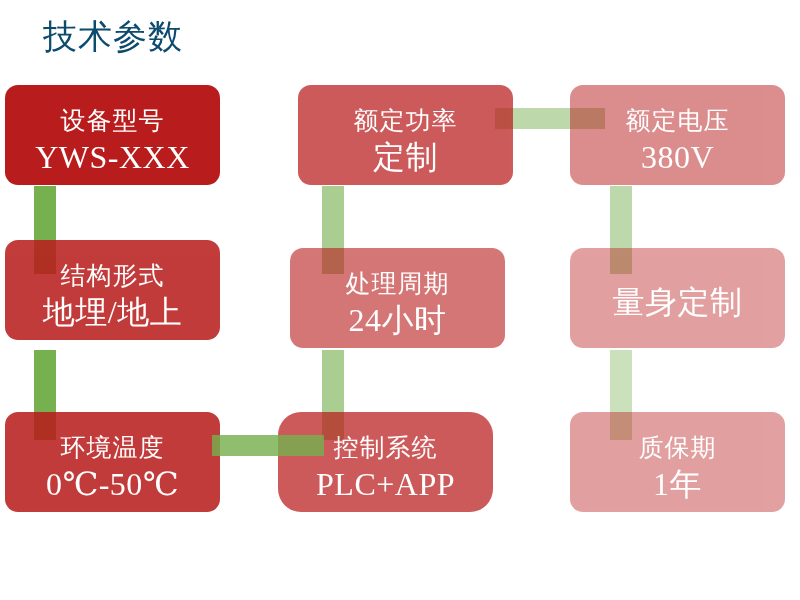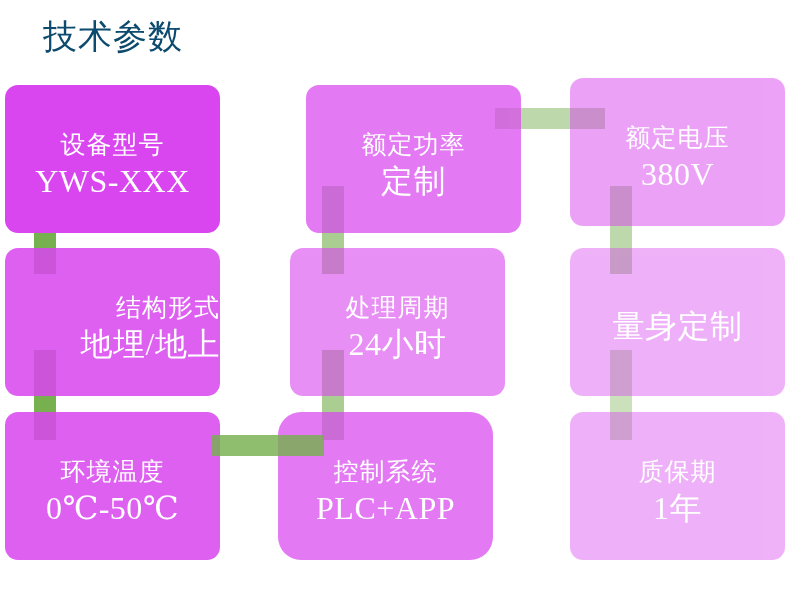--- a/index.html
+++ b/index.html
@@ -46,23 +46,23 @@
   .conn-op-100 { opacity: 1; }
   .conn-op-80  { opacity: .82; }
   .conn-op-62  { opacity: .62; }
   .conn-op-48  { opacity: .48; }
   .conn-op-38  { opacity: .38; }
 
   
   .card {
     position: absolute;
     width: 215px;
-    height: 148px;
+    height: 100px;
     border-radius: 13px;
-    background: #d946ef;
+    background: #b91c1c;
     color: #ffffff;
     display: flex;
     flex-direction: column;
     align-items: center;
     justify-content: center;
     box-sizing: border-box;
     padding-top: 8px;
   }
   .card .lbl {
     font-size: 25px;
@@ -110,31 +110,31 @@
 
   <div class="conn v conn-op-48 layer-under" style="left:610px; top:186px; height:88px;"></div>
 
   <div class="conn v conn-op-38 layer-under" style="left:610px; top:350px; height:90px;"></div>
 
   <div class="card op-100 layer-card" style="left:5px; top:85px;">
     <span class="lbl">设备型号</span>
     <span class="val">YWS-XXX</span>
   </div>
 
-  <div class="card op-72 layer-card" style="left:306px; top:85px;">
+  <div class="card op-72 layer-card" style="left:298px; top:85px;">
     <span class="lbl">额定功率</span>
     <span class="val">定制</span>
   </div>
 
-  <div class="card op-50 layer-card" style="left:570px; top:78px;">
+  <div class="card op-50 layer-card" style="left:570px; top:85px;">
     <span class="lbl">额定电压</span>
     <span class="val">380V</span>
   </div>
 
-  <div class="card op-86 layer-card" style="left:5px; top:248px;align-items:flex-end;">
+  <div class="card op-86 layer-card" style="left:5px; top:240px;">
     <span class="lbl">结构形式</span>
     <span class="val">地埋/地上</span>
   </div>
 
   <div class="card op-60 layer-card" style="left:290px; top:248px;">
     <span class="lbl">处理周期</span>
     <span class="val">24小时</span>
   </div>
 
   <div class="card op-42 layer-card" style="left:570px; top:248px;">

